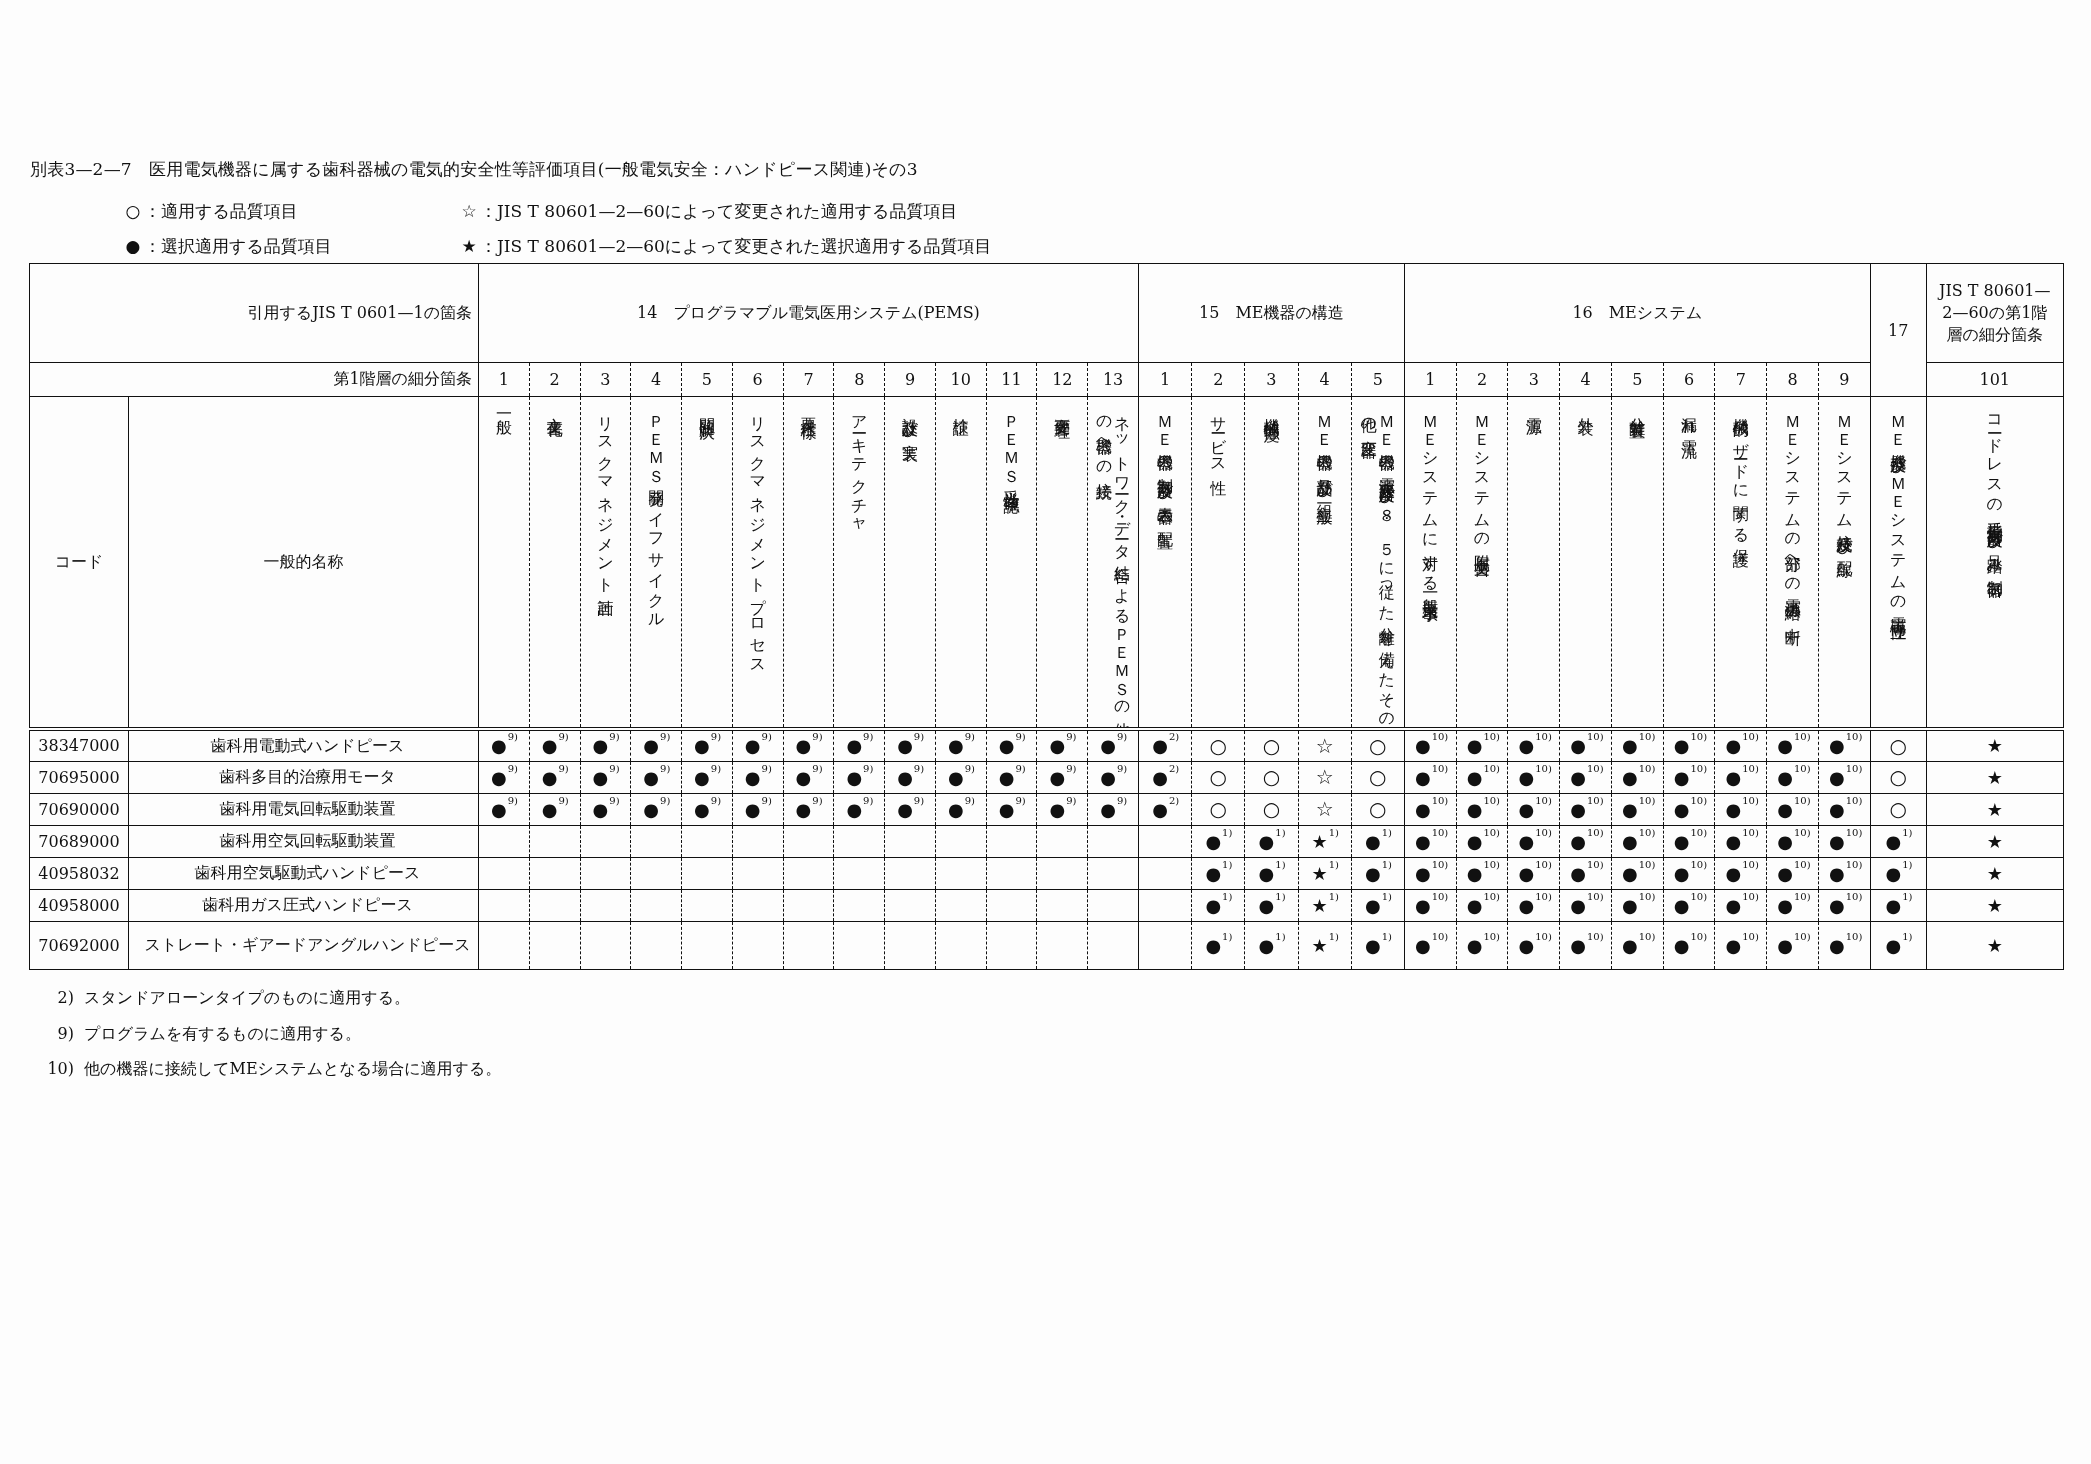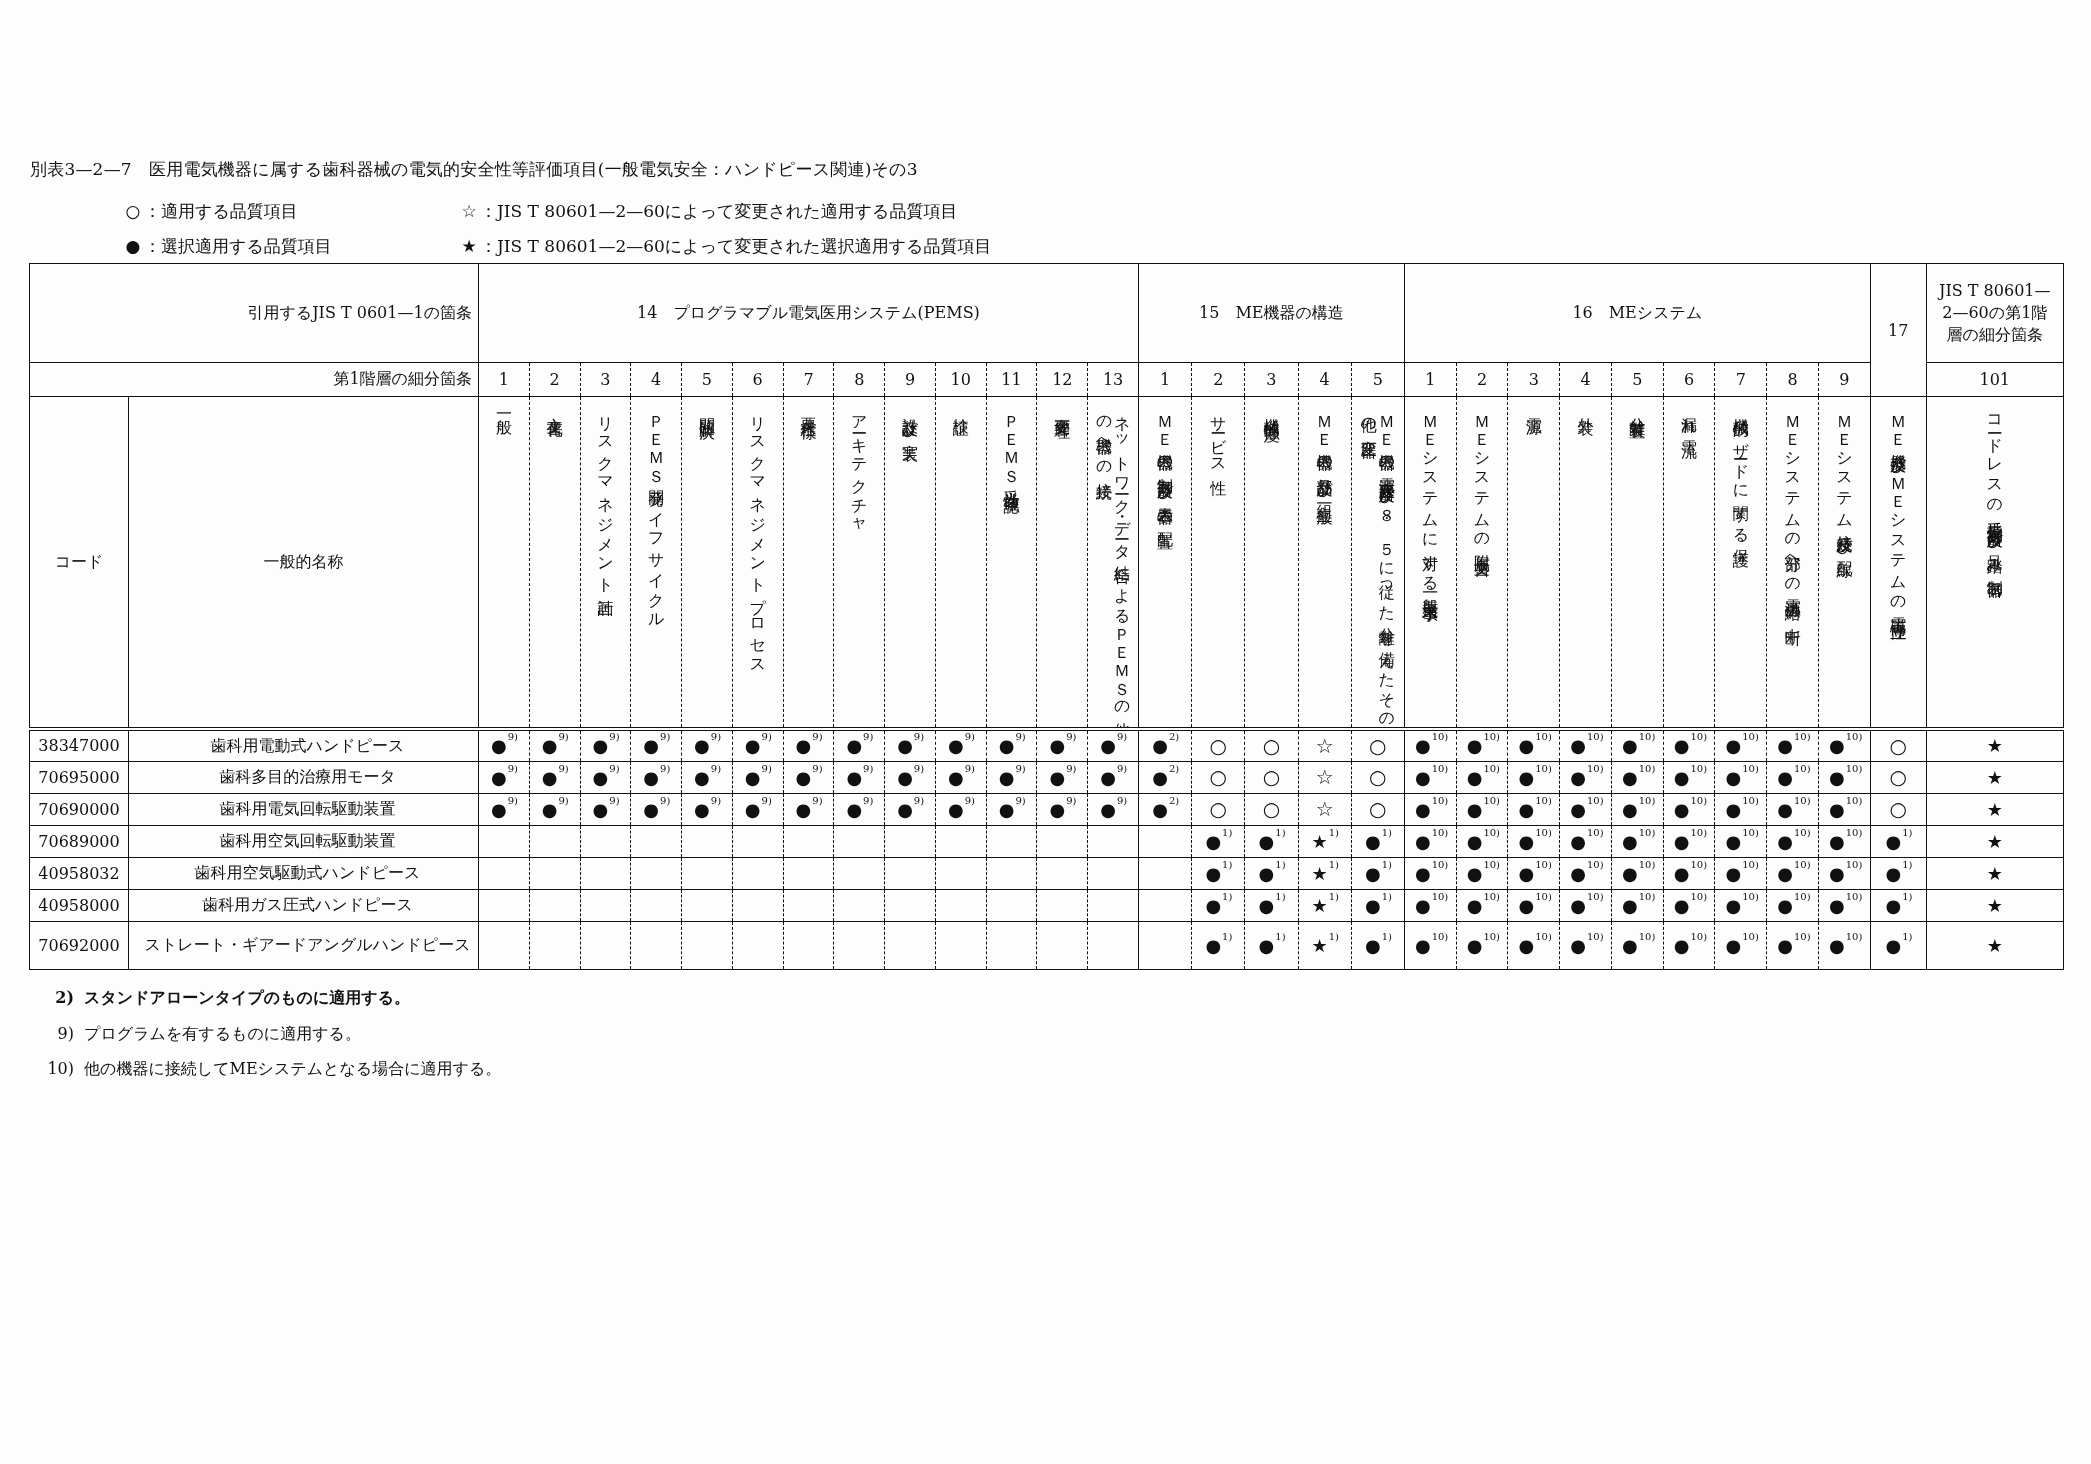--- a/index.html
+++ b/index.html
@@ -389,16 +389,16 @@
         <td class="dl dr"><span class="mark" style="margin-right: 15px;">●<sup>10)</sup></span></td>
         <td class="dl dr"><span class="mark" style="margin-right: 15px;">●<sup>10)</sup></span></td>
         <td class="dl"><span class="mark" style="margin-right: 15px;">●<sup>10)</sup></span></td>
         <td class=""><span class="mark" style="margin-right: 10px;">●<sup>1)</sup></span></td>
         <td class=""><span class="mark">★</span></td>
       </tr>
     </tbody>
 </table>
 
 <div class="abs" id="footnotes" style="left:28px; top:988px;">
-    <div class="fn" style="height: 35.5px; font-weight: bold;"><span class="num">2)</span><span>スタンドアローンタイプのものに適用する。</span></div>
+    <div class="fn" style="height: 35.5px;"><span class="num">2)</span><span>スタンドアローンタイプのものに適用する。</span></div>
     <div class="fn" style="height: 35.5px;"><span class="num">9)</span><span>プログラムを有するものに適用する。</span></div>
     <div class="fn" style="height: 35.5px;"><span class="num">10)</span><span>他の機器に接続してMEシステムとなる場合に適用する。</span></div>
   </div>
 
 </body></html>

